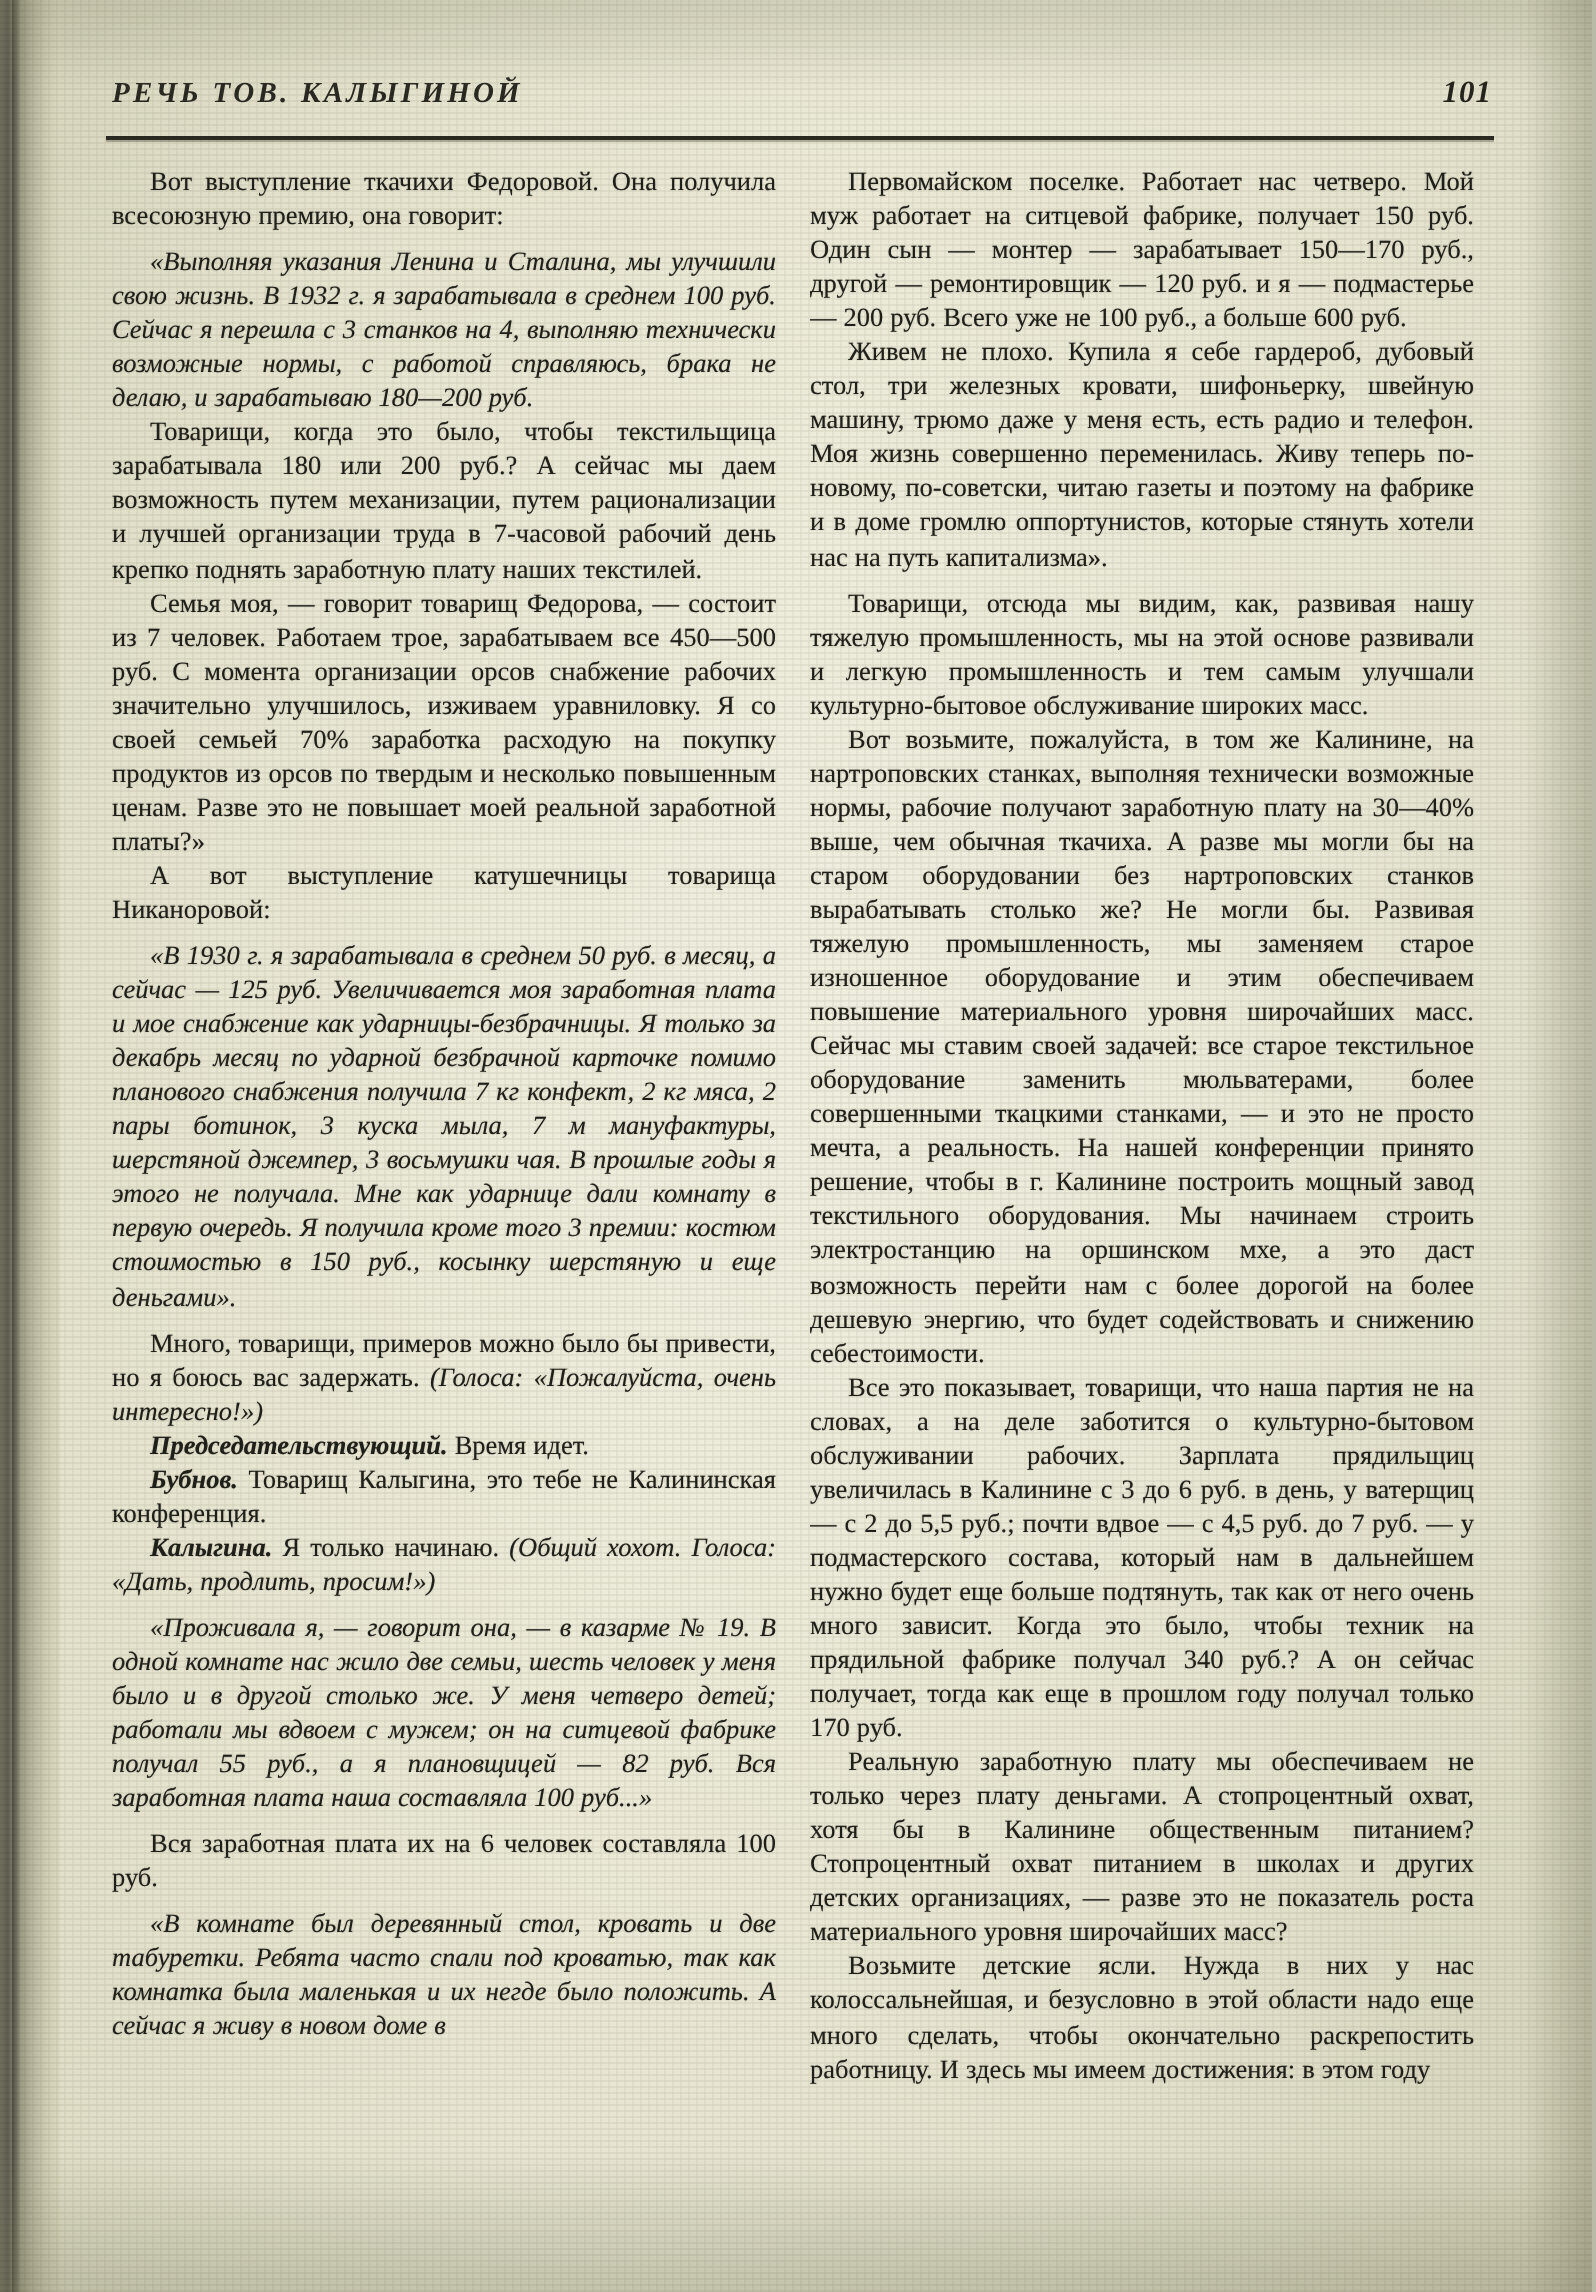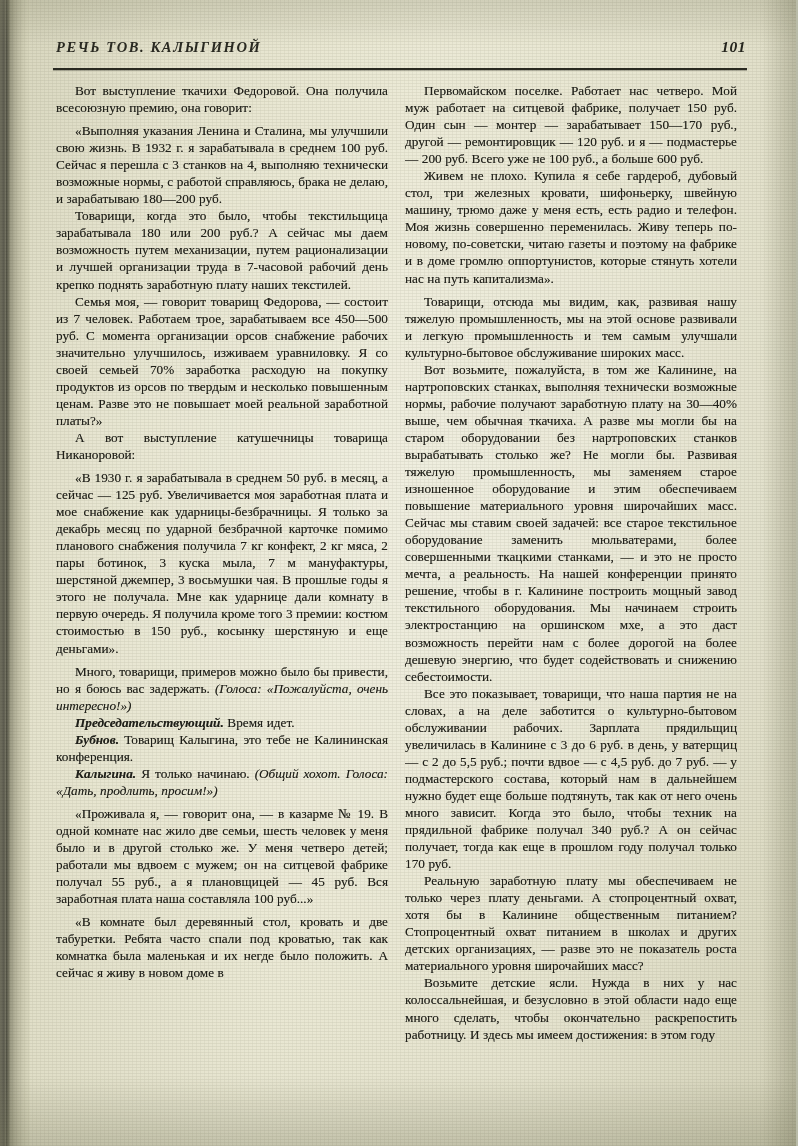--- a/index.html
+++ b/index.html
@@ -130,20 +130,21 @@
     text-align: justify;
     text-justify: inter-word;
     color: #20201a;
     text-indent: 19px;
     hyphens: manual;
     word-spacing: .2px;
     text-shadow: 0 0 .6px rgba(40,40,30,.45);
   }
   p.quote {
     margin-top: 6px;
+    font-style: italic;
   }
   p.after-quote {
     margin-top: 6px;
   }
 
   .spk {
     font-style: italic;
     font-weight: bold;
   }
   .it { font-style: italic; }
@@ -168,21 +169,22 @@
       <p>Вот выступление ткачихи Федоровой. Она получила всесоюзную премию, она говорит:</p>
       <p class="quote">«Выполняя указания Ленина и Сталина, мы улучшили свою жизнь. В 1932 г. я зарабатывала в среднем 100 руб. Сейчас я перешла с 3 станков на 4, выполняю технически возможные нормы, с работой справляюсь, брака не делаю, и зарабатываю 180—200 руб.</p>
       <p>Товарищи, когда это было, чтобы текстильщица зарабатывала 180 или 200 руб.? А сейчас мы даем возможность путем механизации, путем рационализации и лучшей организации труда в 7-часовой рабочий день крепко поднять заработную плату наших текстилей.</p>
       <p>Семья моя, — говорит товарищ Федорова, — состоит из 7 человек. Работаем трое, зарабатываем все 450—500 руб. С момента организации орсов снабжение рабочих значительно улучшилось, изживаем уравниловку. Я со своей семьей 70% заработка расходую на покупку продуктов из орсов по твердым и несколько повышенным ценам. Разве это не повышает моей реальной заработной платы?»</p>
       <p>А вот выступление катушечницы товарища Никаноровой:</p>
       <p class="quote">«В 1930 г. я зарабатывала в среднем 50 руб. в месяц, а сейчас — 125 руб. Увеличивается моя заработная плата и мое снабжение как ударницы-безбрачницы. Я только за декабрь месяц по ударной безбрачной карточке помимо планового снабжения получила 7 кг конфект, 2 кг мяса, 2 пары ботинок, 3 куска мыла, 7 м мануфактуры, шерстяной джемпер, 3 восьмушки чая. В прошлые годы я этого не получала. Мне как ударнице дали комнату в первую очередь. Я получила кроме того 3 премии: костюм стоимостью в 150 руб., косынку шерстяную и еще деньгами».</p>
       <p class="after-quote"><span>Много, товарищи, примеров можно было бы привести, но я боюсь вас задержать. </span><span class="it">(Голоса: «Пожалуйста, очень интересно!»)</span></p>
       <p><span class="spk">Председательствующий.</span> <span>Время идет.</span></p>
       <p><span class="spk">Бубнов.</span> <span>Товарищ Калыгина, это тебе не Калининская конференция.</span></p>
       <p><span class="spk">Калыгина.</span> <span>Я только начинаю. </span><span class="it">(Общий хохот. Голоса: «Дать, продлить, просим!»)</span></p>
-      <p class="quote">«Проживала я, — говорит она, — в казарме № 19. В одной комнате нас жило две семьи, шесть человек у меня было и в другой столько же. У меня четверо детей; работали мы вдвоем с мужем; он на ситцевой фабрике получал 55 руб., а я плановщицей — 45 руб. Вся заработная плата наша составляла 100 руб...»</p>
+      <p class="quote">«Проживала я, — говорит она, — в казарме № 19. В одной комнате нас жило две семьи, шесть человек у меня было и в другой столько же. У меня четверо детей; работали мы вдвоем с мужем; он на ситцевой фабрике получал 55 руб., а я плановщицей — 82 руб. Вся заработная плата наша составляла 100 руб...»</p>
+      <p class="after-quote">Вся заработная плата их на 6 человек составляла 100 руб.</p>
       <p class="quote">«В комнате был деревянный стол, кровать и две табуретки. Ребята часто спали под кроватью, так как комнатка была маленькая и их негде было положить. А сейчас я живу в новом доме в</p>
     </div>
 
     <div class="col" id="col-right">
       <p>Первомайском поселке. Работает нас четверо. Мой муж работает на ситцевой фабрике, получает 150 руб. Один сын — монтер — зарабатывает 150—170 руб., другой — ремонтировщик — 120 руб. и я — подмастерье — 200 руб. Всего уже не 100 руб., а больше 600 руб.</p>
       <p>Живем не плохо. Купила я себе гардероб, дубовый стол, три железных кровати, шифоньерку, швейную машину, трюмо даже у меня есть, есть радио и телефон. Моя жизнь совершенно переменилась. Живу теперь по-новому, по-советски, читаю газеты и поэтому на фабрике и в доме громлю оппортунистов, которые стянуть хотели нас на путь капитализма».</p>
       <p class="after-quote">Товарищи, отсюда мы видим, как, развивая нашу тяжелую промышленность, мы на этой основе развивали и легкую промышленность и тем самым улучшали культурно-бытовое обслуживание широких масс.</p>
       <p>Вот возьмите, пожалуйста, в том же Калинине, на нартроповских станках, выполняя технически возможные нормы, рабочие получают заработную плату на 30—40% выше, чем обычная ткачиха. А разве мы могли бы на старом оборудовании без нартроповских станков вырабатывать столько же? Не могли бы. Развивая тяжелую промышленность, мы заменяем старое изношенное оборудование и этим обеспечиваем повышение материального уровня широчайших масс. Сейчас мы ставим своей задачей: все старое текстильное оборудование заменить мюльватерами, более совершенными ткацкими станками, — и это не просто мечта, а реальность. На нашей конференции принято решение, чтобы в г. Калинине построить мощный завод текстильного оборудования. Мы начинаем строить электростанцию на оршинском мхе, а это даст возможность перейти нам с более дорогой на более дешевую энергию, что будет содействовать и снижению себестоимости.</p>
       <p>Все это показывает, товарищи, что наша партия не на словах, а на деле заботится о культурно-бытовом обслуживании рабочих. Зарплата прядильщиц увеличилась в Калинине с 3 до 6 руб. в день, у ватерщиц — с 2 до 5,5 руб.; почти вдвое — с 4,5 руб. до 7 руб. — у подмастерского состава, который нам в дальнейшем нужно будет еще больше подтянуть, так как от него очень много зависит. Когда это было, чтобы техник на прядильной фабрике получал 340 руб.? А он сейчас получает, тогда как еще в прошлом году получал только 170 руб.</p>
       <p>Реальную заработную плату мы обеспечиваем не только через плату деньгами. А стопроцентный охват, хотя бы в Калинине общественным питанием? Стопроцентный охват питанием в школах и других детских организациях, — разве это не показатель роста материального уровня широчайших масс?</p>

